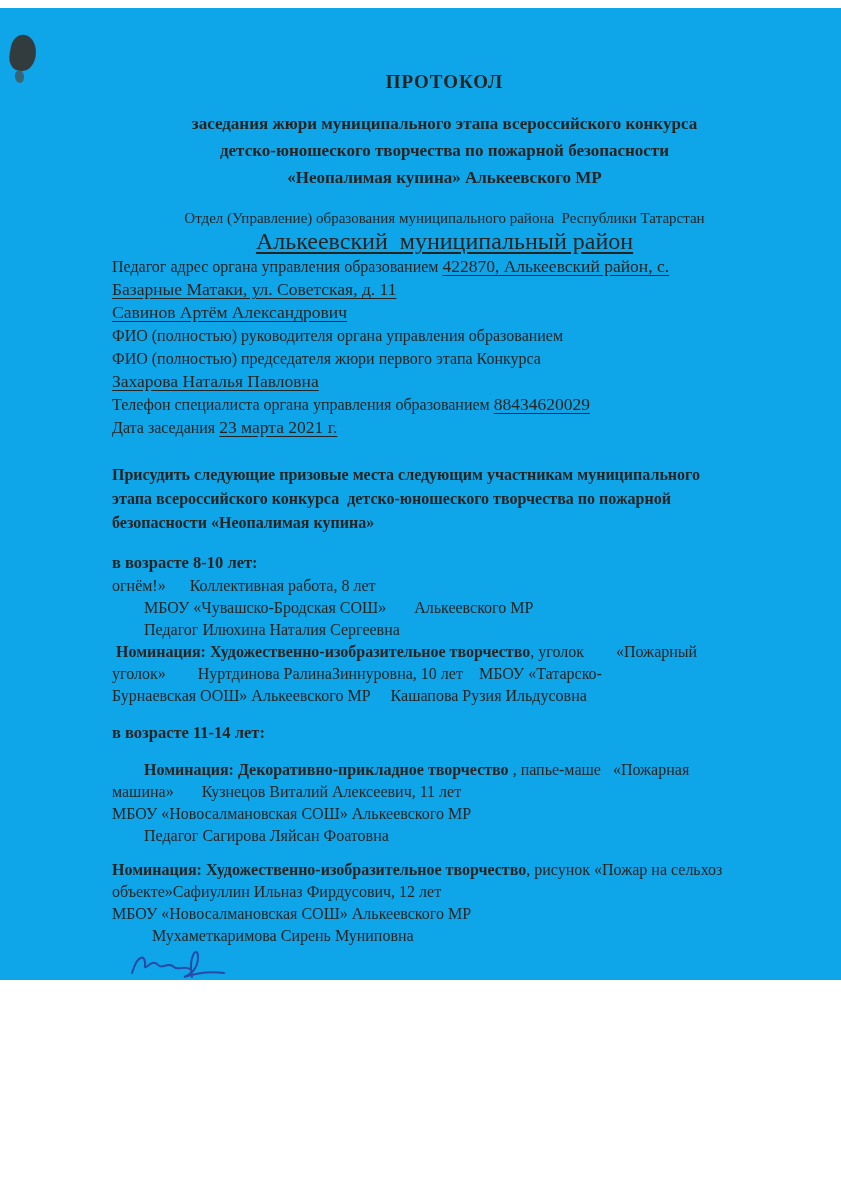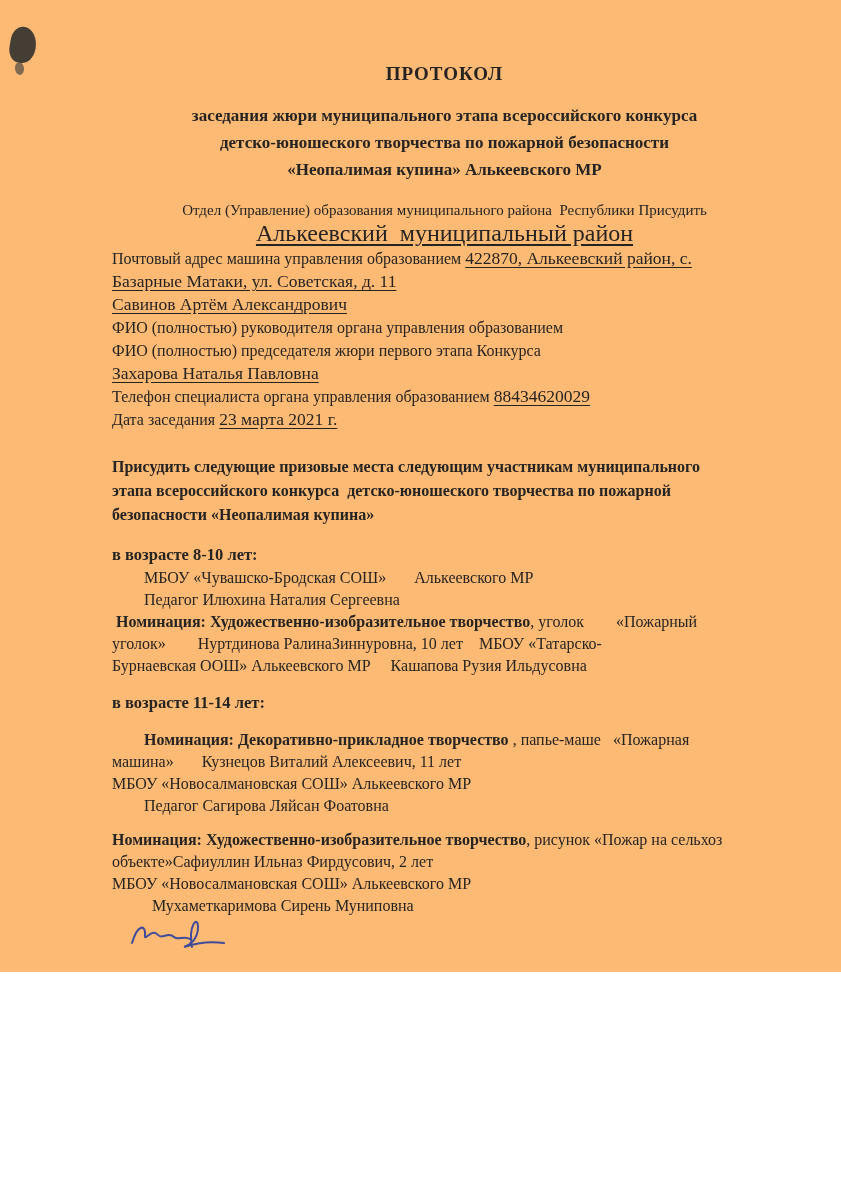--- a/index.html
+++ b/index.html
@@ -1,19 +1,19 @@
 <!DOCTYPE html>
 <html><head>
 <meta charset="utf-8">
 <style>
   * { margin:0; padding:0; box-sizing:border-box; }
   html,body { background:#ffffff; }
   .page {
-    position:relative; width:841px; height:972px; margin:0 auto;
-    background:#fdba74; overflow:hidden;
+    position:relative; width:841px; height:972px; margin:8px auto;
+    background:#0ea5e9; overflow:hidden;
     font-family:"Liberation Serif","DejaVu Serif",serif;
     color:#262422;
   }
   .content { position:absolute; left:112px; top:62px; width:665px; }
   .line { white-space:pre; font-size:16px; line-height:22px; }
   .c { text-align:center; }
   .b, b { font-weight:bold; }
   .u { text-decoration:underline; text-underline-offset:3px; }
   .big { font-size:17.5px; }
   .title { text-align:center; font-size:19px; font-weight:bold; letter-spacing:1px; line-height:24px; }
@@ -63,60 +63,61 @@
 
     <div class="title">ПРОТОКОЛ</div>
 
     <div class="subtitle">
       <div class="line">заседания жюри  муниципального этапа всероссийского конкурса</div>
       <div class="line">детско-юношеского творчества по пожарной безопасности</div>
       <div class="line">«Неопалимая купина» Алькеевского МР</div>
     </div>
 
     <div class="hdr">
-      <div class="line c dept">Отдел (Управление) образования муниципального района  Республики Присудить</div>
+      <div class="line c dept">Отдел (Управление) образования муниципального района  Республики Татарстан</div>
       <div class="line c"><span class="u district">Алькеевский  муниципальный район</span></div>
-      <div class="line"><span>Почтовый адрес машина управления образованием </span><span class="u big">422870, Алькеевский район, с.</span></div>
+      <div class="line"><span>Педагог адрес органа управления образованием </span><span class="u big">422870, Алькеевский район, с.</span></div>
       <div class="line"><span class="u big">Базарные Матаки, ул. Советская, д. 11</span></div>
       <div class="line"><span class="u big">Савинов Артём Александрович</span></div>
       <div class="line">ФИО (полностью) руководителя органа управления образованием</div>
       <div class="line">ФИО (полностью) председателя жюри первого этапа Конкурса</div>
       <div class="line"><span class="u big">Захарова Наталья Павловна</span></div>
       <div class="line"><span>Телефон специалиста органа управления образованием </span><span class="u big">88434620029</span></div>
       <div class="line"><span>Дата заседания </span><span class="u big">23 марта 2021 г.</span></div>
     </div>
 
     <div class="res">
       <div class="line">Присудить следующие призовые места следующим участникам муниципального</div>
       <div class="line">этапа всероссийского конкурса  детско-юношеского творчества по пожарной</div>
       <div class="line">безопасности «Неопалимая купина»</div>
     </div>
 
     <div class="grp-heading">в возрасте 8-10 лет:</div>
 
     <div class="grp block1">
+      <div class="line">огнём!»      Коллективная работа, 8 лет</div>
       <div class="line">        МБОУ «Чувашско-Бродская СОШ»       Алькеевского МР</div>
       <div class="line">        Педагог Илюхина Наталия Сергеевна</div>
       <div class="line"><b> Номинация: </b><b>Художественно-изобразительное творчество</b><span>, уголок        «Пожарный</span></div>
       <div class="line">уголок»        Нуртдинова РалинаЗиннуровна, 10 лет    МБОУ «Татарско-</div>
       <div class="line">Бурнаевская ООШ» Алькеевского МР     Кашапова Рузия Ильдусовна</div>
     </div>
 
     <div class="grp-heading g2">в возрасте 11-14 лет:</div>
 
     <div class="grp block2">
       <div class="line"><b>        Номинация: </b><b>Декоративно-прикладное творчество</b><span> , папье-маше   «Пожарная</span></div>
       <div class="line">машина»       Кузнецов Виталий Алексеевич, 11 лет</div>
       <div class="line">МБОУ «Новосалмановская СОШ» Алькеевского МР</div>
       <div class="line">        Педагог Сагирова Ляйсан Фоатовна</div>
     </div>
 
     <div class="grp block3">
       <div class="line"><b>Номинация: </b><b>Художественно-изобразительное творчество</b><span>, рисунок «Пожар на сельхоз</span></div>
-      <div class="line">объекте»Сафиуллин Ильназ Фирдусович, 2 лет</div>
+      <div class="line">объекте»Сафиуллин Ильназ Фирдусович, 12 лет</div>
       <div class="line">МБОУ «Новосалмановская СОШ» Алькеевского МР</div>
       <div class="line">          Мухаметкаримова Сирень Муниповна</div>
     </div>
 
     <div class="sigs">
 
       <div class="sig-row">
         <svg class="sig-ink ink-1" width="110" height="44" viewBox="0 0 110 44">
           <path d="M6,30 C12,10 20,12 19,22 C18,30 26,14 32,22 C36,27 42,18 48,24 C52,28 58,22 64,26 M66,34 C62,12 72,2 72,14 C72,26 64,32 58,34 C70,30 84,28 98,30" fill="none" stroke="#2b3f9e" stroke-width="2" stroke-linecap="round" opacity="0.9"></path>
         </svg>

